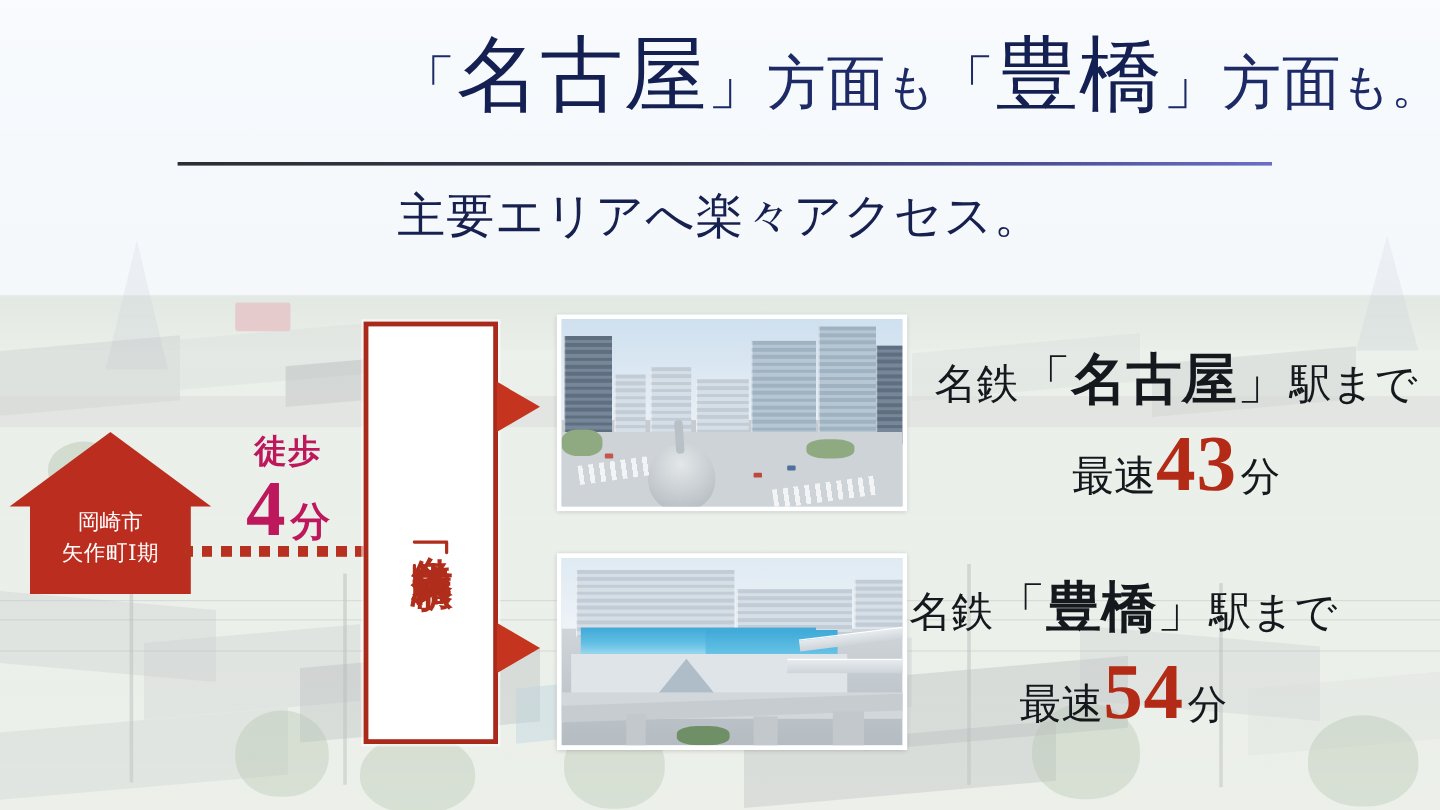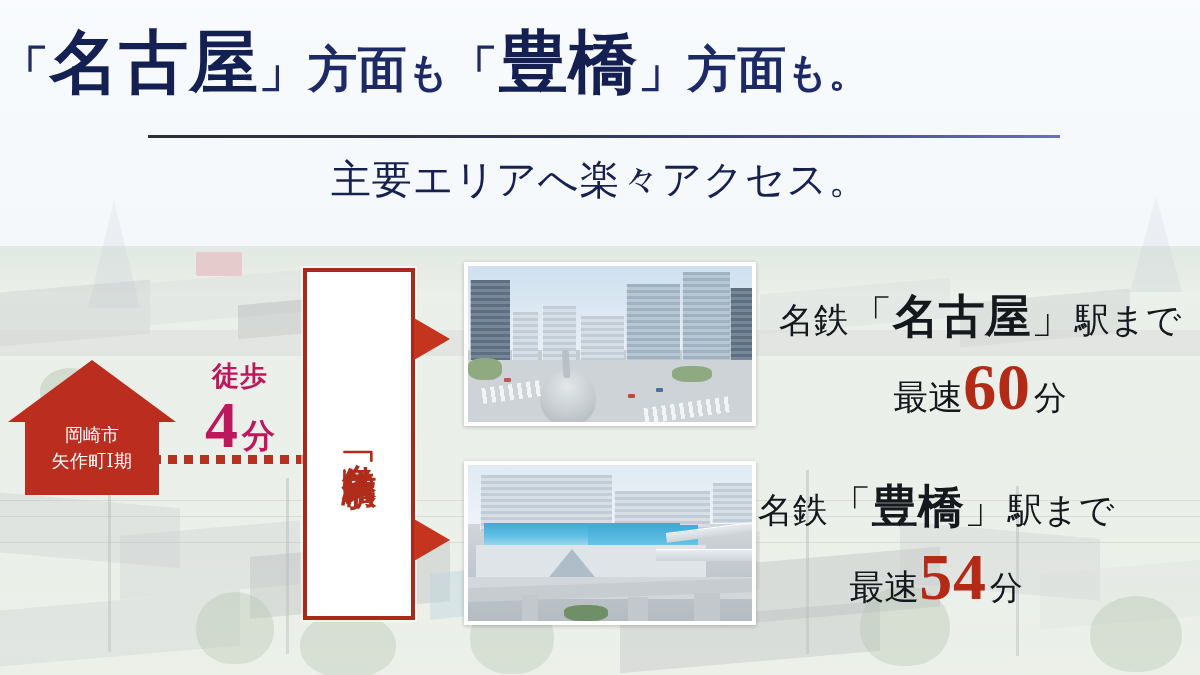--- a/index.html
+++ b/index.html
@@ -73,26 +73,26 @@
   .bg-wash {
     position: absolute; inset: 0;
     background:
       linear-gradient(180deg, rgba(255,255,255,.80) 0%, rgba(255,255,255,.55) 26%,
                               rgba(255,255,255,.38) 42%, rgba(255,255,255,.50) 100%);
   }
 
   
   .headline {
     position: absolute; left: 0; right: 0; top: 26px;
-    text-align: left;
+    text-align: right;
     color: #1d2a66;
     font-size: 63px;
     line-height: 1.08;
     letter-spacing: .01em;
-    font-weight: 700;
+    font-weight: 400;
     white-space: nowrap;
   }
   .headline .big { font-size: 69px; color: #141f52; }
   .headline .sm  { font-size: 49px; }
   .headline .sm2 { font-size: 40px; }
 
   .rule {
     position: absolute;
     left: 148px; width: 912px; top: 135px; height: 3px;
     background: linear-gradient(90deg, #2c2f33 0%, #313650 45%, #4a4f97 78%, #6a6ec6 100%);
@@ -379,21 +379,21 @@
     <div class="pierl" style="left:160px; top:132px; width:20px; height:32px;"></div>
     <div class="pierl" style="left:226px; top:128px; width:26px; height:36px;"></div>
     <div class="green2" style="left:96px; top:140px; width:44px; height:16px; background:#6f8f66;"></div>
   </div>
 
   <div class="access a1">
     <div class="dest">
       <span>名鉄</span><span class="br">「</span><span class="stn">名古屋</span><span class="br">」</span><span>駅まで</span>
     </div>
     <div class="time">
-      <span class="pre">最速</span><span class="num">60</span><span class="unit">分</span>
+      <span class="pre">最速</span><span class="num">43</span><span class="unit">分</span>
     </div>
   </div>
 
   <div class="access a2">
     <div class="dest">
       <span>名鉄</span><span class="br">「</span><span class="stn">豊橋</span><span class="br">」</span><span>駅まで</span>
     </div>
     <div class="time">
       <span class="pre">最速</span><span class="num">54</span><span class="unit">分</span>
     </div>

